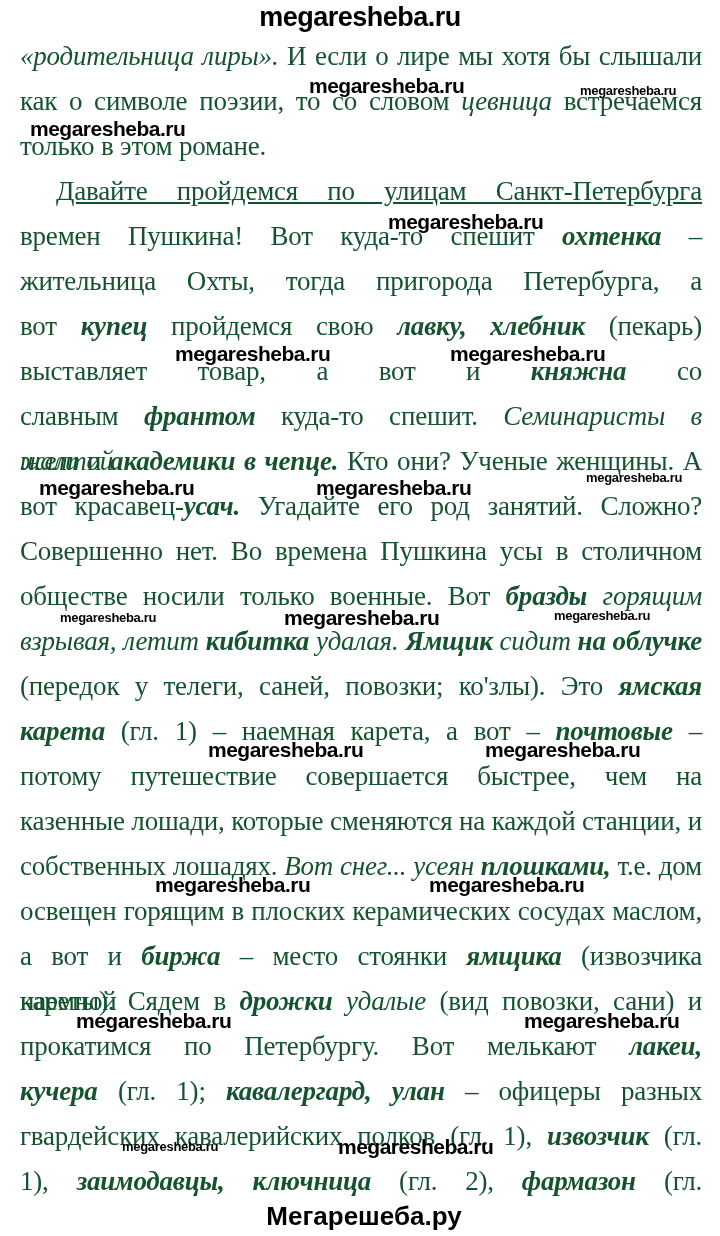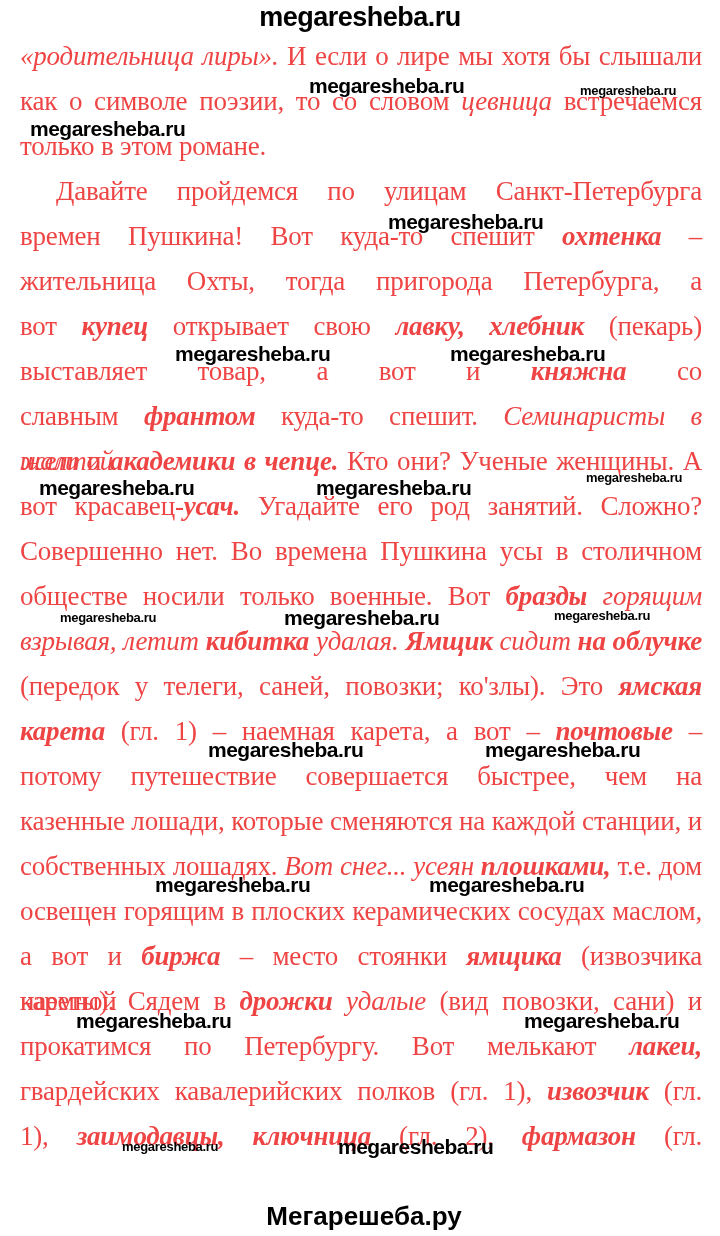--- a/index.html
+++ b/index.html
@@ -5,61 +5,62 @@
   html,body{margin:0;padding:0;background:#ffffff;}
   body{width:720px;height:1236px;position:relative;overflow:hidden;}
   .page{position:absolute;inset:0;background:#ffffff;color:#000;}
   .wm-header{position:absolute;top:2px;left:0;width:100%;text-align:center;
     font-family:"Liberation Sans",sans-serif;font-weight:700;font-size:27px;
     letter-spacing:-0.5px;color:#000;}
   .footer-brand{position:absolute;top:1201px;left:4px;width:100%;text-align:center;
     font-family:"Liberation Sans",sans-serif;font-weight:700;font-size:26px;color:#000;}
   .text-block{position:absolute;left:20px;right:18px;top:34px;}
   .line{font-family:"Liberation Serif",serif;font-size:27px;line-height:45px;height:45px;
-    text-align:justify;text-align-last:justify;letter-spacing:-0.2px;color:#ef4444;
+    text-align:justify;text-align-last:justify;letter-spacing:-0.2px;color:#14532d;
     overflow:visible;white-space:normal;}
   .line.left{text-align:center;text-align-last:left;}
-  .line.indent{text-indent:36px;}
+  .line.indent{text-indent:36px;text-decoration:underline;}
   .line .n{font-style:normal;font-weight:400;}
   .line .i{font-style:italic;font-weight:400;}
   .line .bi{font-style:italic;font-weight:700;margin-top:22px;}
   .wm{position:absolute;font-family:"Liberation Sans",sans-serif;font-weight:700;
     color:#000;white-space:nowrap;letter-spacing:-0.5px;line-height:1;}
   .wm.lg{font-size:21px;}
   .wm.sm{font-size:13px;letter-spacing:-0.3px;}
 </style>
 </head>
 <body>
 
 <div class="page">
   <div class="wm-header">megaresheba.ru</div>
   <div class="text-block" id="text-block">
       <div class="line"><span class="i">«родительница лиры».</span><span class="n"> И если о лире мы хотя бы слышали</span></div>
       <div class="line"><span class="n">как о символе поэзии, то со словом </span><span class="i">цевница</span><span class="n"> встречаемся</span></div>
       <div class="line left"><span class="n">только в этом романе.</span></div>
       <div class="line indent"><span class="n">Давайте пройдемся по улицам Санкт-Петербурга</span></div>
       <div class="line"><span class="n">времен Пушкина! Вот куда-то спешит </span><span class="bi">охтенка</span><span class="n"> –</span></div>
       <div class="line"><span class="n">жительница Охты, тогда пригорода Петербурга, а</span></div>
-      <div class="line"><span class="n">вот </span><span class="bi">купец</span><span class="n"> открывает свою </span><span class="bi">лавку, хлебник</span><span class="n"> (пекарь)</span></div>
+      <div class="line"><span class="n">вот </span><span class="bi">купец</span><span class="n"> пройдемся свою </span><span class="bi">лавку, хлебник</span><span class="n"> (пекарь)</span></div>
       <div class="line"><span class="n">выставляет товар, а вот и </span><span class="bi">княжна</span><span class="n"> со</span></div>
       <div class="line"><span class="n">славным </span><span class="bi">франтом</span><span class="n"> куда-то спешит. </span><span class="i">Семинаристы в желтой</span></div>
       <div class="line"><span class="i">шали</span><span class="n"> и </span><span class="bi">академики в чепце.</span><span class="n"> Кто они? Ученые женщины. А</span></div>
       <div class="line"><span class="n">вот красавец-</span><span class="bi">усач.</span><span class="n"> Угадайте его род занятий. Сложно?</span></div>
       <div class="line"><span class="n">Совершенно нет. Во времена Пушкина усы в столичном</span></div>
       <div class="line"><span class="n">обществе носили только военные. Вот </span><span class="bi">бразды</span><span class="i"> горящим</span></div>
       <div class="line"><span class="i">взрывая, летит </span><span class="bi">кибитка</span><span class="i"> удалая. </span><span class="bi">Ямщик</span><span class="i"> сидит </span><span class="bi">на облучке</span></div>
       <div class="line"><span class="n">(передок у телеги, саней, повозки; ко'злы). Это </span><span class="bi">ямская</span></div>
       <div class="line"><span class="bi">карета</span><span class="n"> (гл. 1) – наемная карета, а вот – </span><span class="bi">почтовые</span><span class="n"> –</span></div>
       <div class="line"><span class="n">потому путешествие совершается быстрее, чем на</span></div>
       <div class="line"><span class="n">казенные лошади, которые сменяются на каждой станции, и</span></div>
       <div class="line"><span class="n">собственных лошадях. </span><span class="i">Вот снег... усеян </span><span class="bi">плошками,</span><span class="n"> т.е. дом</span></div>
       <div class="line"><span class="n">освещен горящим в плоских керамических сосудах маслом,</span></div>
       <div class="line"><span class="n">а вот и </span><span class="bi">биржа</span><span class="n"> – место стоянки </span><span class="bi">ямщика</span><span class="n"> (извозчика наемной</span></div>
       <div class="line"><span class="n">кареты). Сядем в </span><span class="bi">дрожки</span><span class="i"> удалые</span><span class="n"> (вид повозки, сани) и</span></div>
       <div class="line"><span class="n">прокатимся по Петербургу. Вот мелькают </span><span class="bi">лакеи,</span></div>
+      <div class="line"><span class="bi">кучера</span><span class="n"> (гл. 1); </span><span class="bi">кавалергард, улан</span><span class="n"> – офицеры разных</span></div>
       <div class="line"><span class="n">гвардейских кавалерийских полков (гл. 1), </span><span class="bi">извозчик</span><span class="n"> (гл.</span></div>
       <div class="line"><span class="n">1), </span><span class="bi">заимодавцы, ключница</span><span class="n"> (гл. 2), </span><span class="bi">фармазон</span><span class="n"> (гл.</span></div>
     </div>
   <div id="wm-layer">
       <div class="wm lg" style="left: 309px; top: 75px;">megaresheba.ru</div>
       <div class="wm sm" style="left: 580px; top: 84px;">megaresheba.ru</div>
       <div class="wm lg" style="left: 30px; top: 118px;">megaresheba.ru</div>
       <div class="wm lg" style="left: 388px; top: 211px;">megaresheba.ru</div>
       <div class="wm lg" style="left: 175px; top: 343px;">megaresheba.ru</div>
       <div class="wm lg" style="left: 450px; top: 343px;">megaresheba.ru</div>

